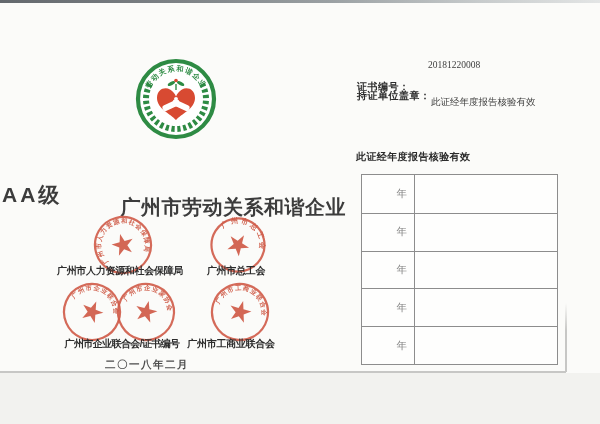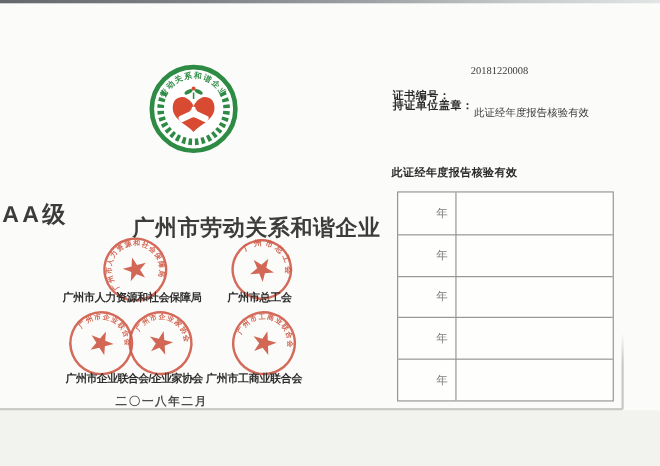--- a/index.html
+++ b/index.html
@@ -131,21 +131,21 @@
     <g transform="rotate(16)">
       <circle class="stamp-ring" r="28"></circle>
       <path id="arc5" d="M -19.05 11 A 22 22 0 1 1 19.05 11" fill="none"></path>
       <text class="stamp-arc"><textPath href="#arc5" startOffset="50%" text-anchor="middle">广州市工商业联合会</textPath></text>
       <polygon class="stamp-star" transform="scale(0.95)" points="0,-12 2.7,-3.72 11.41,-3.71 4.37,1.42 7.05,9.71 0,4.6 -7.05,9.71 -4.37,1.42 -11.41,-3.71 -2.7,-3.72"></polygon>
     </g>
   </svg>
 
   <div class="org-label" style="left:54px;top:264px;width:132px;">广州市人力资源和社会保障局</div>
   <div class="org-label" style="left:186px;top:264px;width:100px;">广州市总工会</div>
-  <div class="org-label" style="left:47px;top:337px;width:150px;letter-spacing:-0.6px;">广州市企业联合会/企业家协会</div>
+  <div class="org-label" style="left:47px;top:337px;width:150px;letter-spacing:-0.6px;">广州市企业联合会/证书编号</div>
   <div class="org-label" style="left:161px;top:337px;width:140px;">广州市工商业联合会</div>
 
   <div class="date-line">二〇一八年二月</div>
 
   <div class="field-label" style="left:357px;top:36px;margin-top:44px;">证书编号：</div>
   <div class="field-value" style="left:428px;top:40px;margin-top:20px;">20181220008</div>
 
   <div class="field-label" style="left:357px;top:89px;">持证单位盖章：</div>
   <div class="field-value" style="left:431px;top:96px;">此证经年度报告核验有效</div>
 

